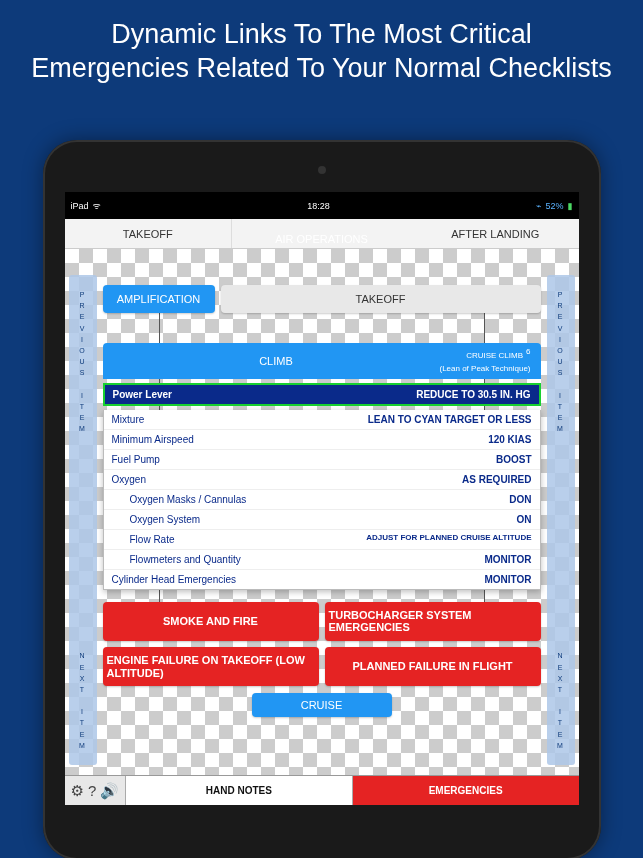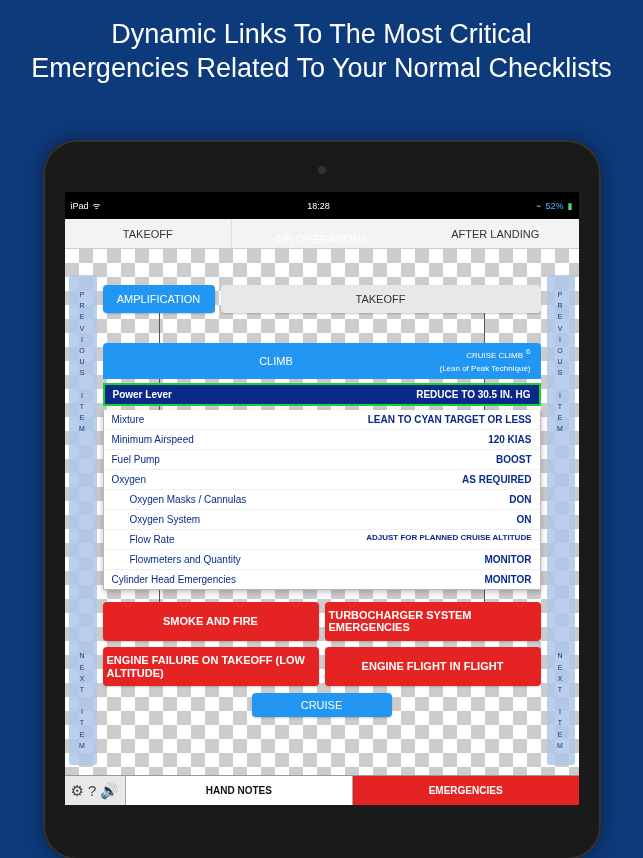--- a/index.html
+++ b/index.html
@@ -338,21 +338,21 @@
             <div class="ck-row ck-last">
               <span class="lbl">Cylinder Head Emergencies</span>
               <span class="val">MONITOR</span>
             </div>
           </div>
 
         <div class="emerg-grid">
           <div class="btn btn-red">SMOKE AND FIRE</div>
           <div class="btn btn-red">TURBOCHARGER SYSTEM EMERGENCIES</div>
           <div class="btn btn-red">ENGINE FAILURE ON TAKEOFF (LOW ALTITUDE)</div>
-          <div class="btn btn-red">ENGINE FLIGHT IN FLIGHT</div>
+          <div class="btn btn-red">PLANNED FAILURE IN FLIGHT</div>
         </div>
 
         <div class="btn btn-blue cruise-btn" style="margin:3px auto 0;">CRUISE</div>
       </div>
 
     </div>
 
     <div class="bottom-bar">
       <div class="bb-icons">
         <span class="bb-icon">⚙</span>

